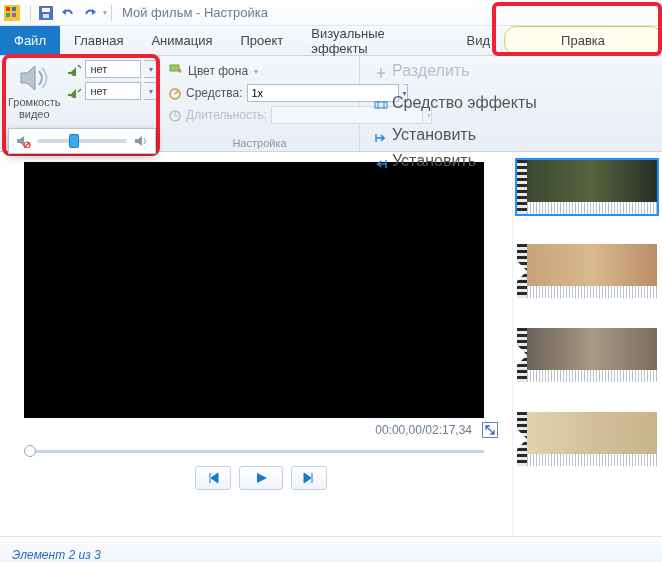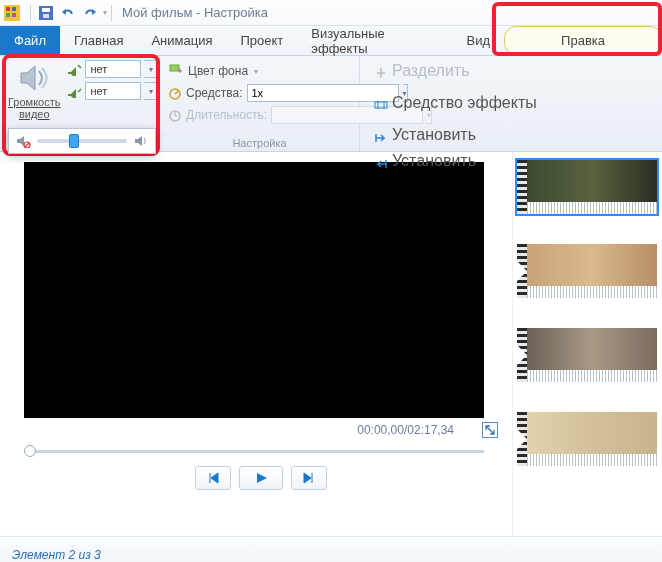--- a/index.html
+++ b/index.html
@@ -49,21 +49,21 @@
 
 
 .vol-popup { position:absolute; left:8px; top:128px; width:148px; height:26px; background:#fff; border:1px solid #b8c6d8; box-shadow:0 3px 8px rgba(0,0,0,.25); display:flex; align-items:center; padding:0 6px; gap:6px; z-index:6;}
 .vol-track { flex:1; height:4px; background:#d0dae6; position:relative; border-radius:2px;}
 .vol-thumb { position:absolute; top:-5px; left:36%; width:10px; height:14px; background:#3da9f5; border:1px solid #1e7fc0; border-radius:2px;}
 
 
 .content { display:flex; height:calc(562px - 26px - 30px - 96px - 26px); }
 .preview-pane { flex:1; padding:10px 14px 4px 24px; display:flex; flex-direction:column;}
 .video { width:460px; height:256px; background:#000;}
-.timecode-row { display:flex; justify-content:flex-end; align-items:center; gap:28px; margin-top:4px; font-size:12px; color:#6a7d93;}
+.timecode-row { display:flex; justify-content:flex-end; align-items:center; gap:10px; margin-top:4px; font-size:12px; color:#6a7d93;}
 .fs-icon { width:16px; height:16px; border:1px solid #5b89c4; display:flex; align-items:center; justify-content:center; color:#3a72b8;}
 .seek { width:460px; height:14px; display:flex; align-items:center; margin-top:6px;}
 .seek-track { flex:1; height:3px; background:#c8d4e1; position:relative;}
 .seek-thumb { position:absolute; left:0; top:-5px; width:12px; height:12px; background:#fff; border:1px solid #9ab; border-radius:50%;}
 .controls { display:flex; justify-content:center; gap:8px; margin-top:8px;}
 .ctrl-btn { width:36px; height:24px; border:1px solid #c2d0e0; background:linear-gradient(#fff,#f0f4f9); display:flex; align-items:center; justify-content:center; border-radius:3px; color:#1979ca; font-size:12px;}
 .ctrl-btn.play { width:44px; }
 
 .timeline-pane { width:150px; padding:8px 4px; overflow:hidden; display:flex; flex-direction:column; gap:30px; border-left:1px solid #eef2f7;}
 .clip { width:140px; height:54px; position:relative; background:#555; }
@@ -128,21 +128,21 @@
   <div class="tab">Проект</div>
   <div class="tab">Визуальные эффекты</div>
   <div class="tab">Вид</div>
   <div class="tab contextual-tab" style="padding:0 56px;border-radius:12px;">Правка</div>
   <div class="red-box-tab"></div>
 </div>
 
 <div class="ribbon">
   <div class="group volume-group">
     <div class="vol-top">
-      <div style="display:flex;flex-direction:column;align-items:center;text-decoration:underline;">
+      <div style="display:flex;flex-direction:column;align-items:center;">
         <div class="speaker-big">
           <svg width="34" height="30" viewBox="0 0 34 30">
               <path d="M4 10 h6 l8 -7 v24 l-8 -7 h-6 z" fill="#b8c4d0" stroke="#8a99aa"></path>
               <path d="M22 8 q6 7 0 14" stroke="#9ab" fill="none" stroke-width="2"></path>
               <path d="M25 5 q9 10 0 20" stroke="#bcd" fill="none" stroke-width="2"></path>
             </svg>
         </div>
         <div class="vol-label">Громкость</div>
         <div class="vol-label">видео</div>
       </div>

